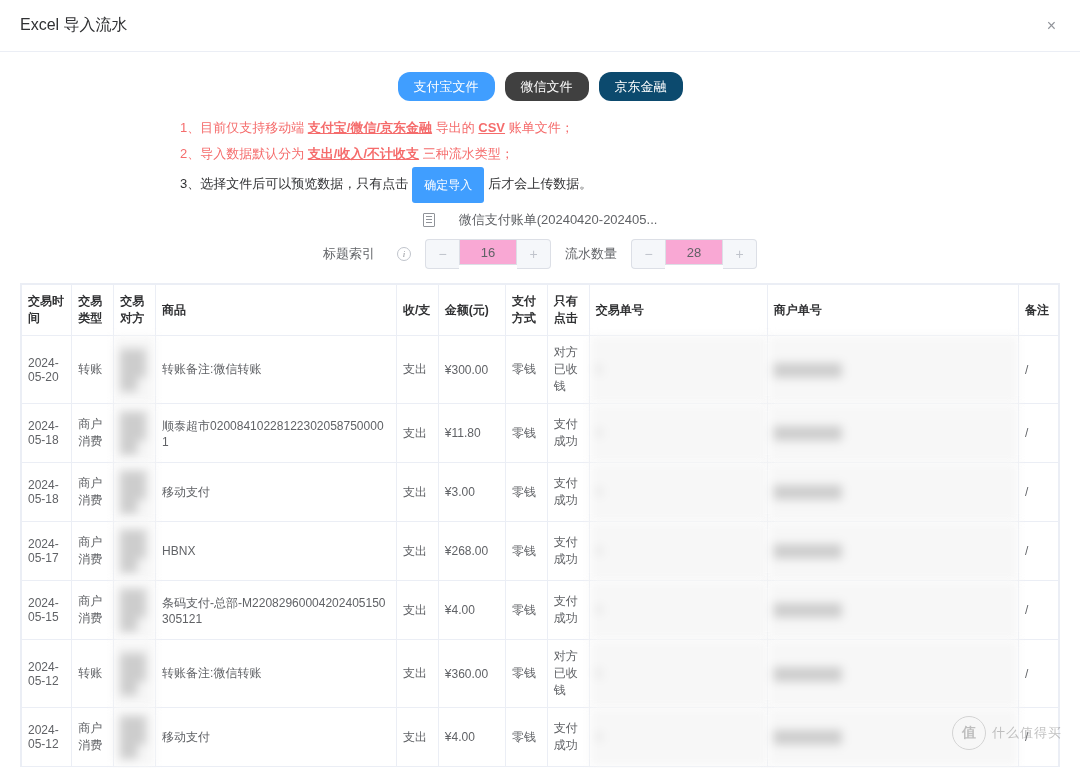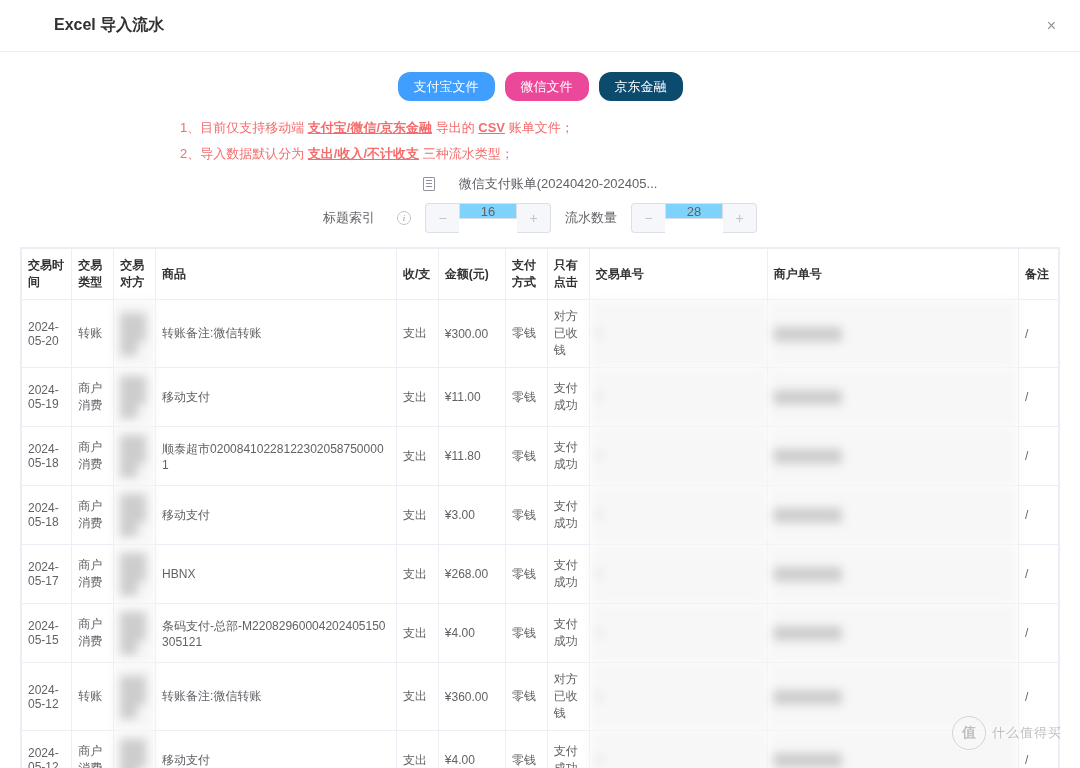--- a/index.html
+++ b/index.html
@@ -1,42 +1,42 @@
 <!DOCTYPE html>
 <html><head>
 <meta charset="utf-8">
 <style>
   * { box-sizing: border-box; margin: 0; padding: 0; }
   body { font-family: -apple-system, BlinkMacSystemFont, "Segoe UI", "PingFang SC", "Hiragino Sans GB", "Microsoft YaHei", sans-serif; font-size: 13px; color: #303133; background: #fff; }
   .modal { width: 1080px; height: 768px; background: #fff; overflow: hidden; position: relative; }
   .modal-header { padding: 15px 20px 15px 20px; border-bottom: 1px solid #ebeef5; display: flex; justify-content: space-between; align-items: center; }
-  .modal-title { font-size: 16px; color: #303133; font-weight: 700; margin-left: 34px; }
+  .modal-title { font-size: 16px; color: #303133; font-weight: 400; }
   .close-icon { color: #909399; font-size: 16px; cursor: pointer; line-height: 1; padding: 0 4px; }
   .modal-body { padding: 20px; }
   .btn-row { display: flex; justify-content: center; gap: 10px; margin-bottom: 14px; }
   .btn { display: inline-block; padding: 8px 16px; border-radius: 12px; color: #fff; font-size: 13px; border: none; cursor: pointer; line-height: 1; }
   .btn-blue { background: #409eff; }
-  .btn-green { background: #ec4899; }
+  .btn-green { background: #404040; }
   .btn-red { background: #0c4a6e; }
   .notes { width: 720px; margin: 0 auto 8px auto; }
   .note-line { font-size: 13px; color: #f56c6c; line-height: 2; }
   .note-line .bold { font-weight: 700; text-decoration: underline; }
   .note-line .black { color: #303133; }
   .inline-btn { display: inline-block; background: #409eff; color: #fff; padding: 6px 12px; border-radius: 3px; font-size: 12px; margin: 0 4px; vertical-align: middle; }
   .file-line { text-align: center; color: #606266; font-size: 13px; margin: 8px 0 10px 0; display: flex; justify-content: center; align-items: center; gap: 24px; }
   .file-icon { display: inline-block; width: 12px; height: 14px; border: 1px solid #909399; border-radius: 1px; position: relative; }
   .file-icon::before { content: ""; position: absolute; top: 2px; left: 2px; right: 2px; height: 1px; background: #909399; box-shadow: 0 3px 0 #909399, 0 6px 0 #909399; }
   .controls-row { display: flex; justify-content: center; align-items: center; gap: 14px; margin-bottom: 14px; font-size: 13px; color: #606266; }
   .ctrl-label { display: flex; align-items: center; gap: 22px; }
   .info-icon { display:inline-flex; width:14px; height:14px; border:1px solid #c0c4cc; border-radius:50%; align-items:center; justify-content:center; font-size:9px; color:#909399; font-style: italic; font-family: serif; }
   .stepper { display: flex; align-items: stretch; }
   .step-btn { width: 34px; height: 30px; background: #f5f7fa; border: 1px solid #dcdfe6; color: #c0c4cc; display: flex; align-items: center; justify-content: center; font-size: 14px; cursor: pointer; }
   .step-btn.left { border-radius: 4px 0 0 4px; border-right: none; }
   .step-btn.right { border-radius: 0 4px 4px 0; border-left: none; }
-  .step-val { width: 58px; height: 16px; border: 1px solid #dcdfe6; text-align: center; font-size: 13px; color: #606266; background:#7dd3fc; outline:none; }
+  .step-val { width: 58px; height: 26px; border: 1px solid #dcdfe6; text-align: center; font-size: 13px; color: #606266; background:#f9a8d4; outline:none; }
   .table-wrap { border: 1px solid #ebeef5; border-bottom: none; }
   table { width: 100%; border-collapse: collapse; table-layout: fixed; }
   th, td { border: 1px solid #ebeef5; padding: 8px 6px; font-size: 12px; text-align: left; vertical-align: middle; word-break: break-all; }
   th { background: #fff; color: #303133; font-weight: 700; }
   td { color: #606266; }
   .col-time { width: 48px; }
   .col-type { width: 40px; }
   .col-party { width: 40px; }
   .col-goods { width: 230px; }
   .col-dir { width: 40px; }
@@ -67,20 +67,23 @@
       <button class="btn btn-green">微信文件</button>
       <button class="btn btn-red">京东金融</button>
     </div>
 
     <div class="notes">
       <div class="note-line">
         <span>1、目前仅支持移动端 </span><span class="bold">支付宝/微信/京东金融</span><span> 导出的 </span><span class="bold">CSV</span><span> 账单文件；</span>
       </div>
       <div class="note-line">
         <span>2、导入数据默认分为 </span><span class="bold">支出/收入/不计收支</span><span> 三种流水类型；</span>
+      </div>
+      <div class="note-line">
+        <span class="black">3、选择文件后可以预览数据，只有点击</span><span class="inline-btn">确定导入</span><span class="black">后才会上传数据。</span>
       </div>
     </div>
 
     <div class="file-line">
       <span class="file-icon"></span>
       <span>微信支付账单(20240420-202405...</span>
     </div>
 
     <div class="controls-row">
       <span class="ctrl-label">
@@ -138,33 +141,20 @@
               <td>转账备注:微信转账</td>
               <td>支出</td>
               <td>¥300.00</td>
               <td>零钱</td>
               <td>对方已收钱</td>
               <td class="blur-cell">5</td>
               <td class="blur-cell">████████</td>
               <td>/</td>
             </tr>
             <tr>
-              <td>2024-05-19</td>
-              <td>商户消费</td>
-              <td class="blur-cell">████████</td>
-              <td>移动支付</td>
-              <td>支出</td>
-              <td>¥11.00</td>
-              <td>零钱</td>
-              <td>支付成功</td>
-              <td class="blur-cell">4</td>
-              <td class="blur-cell">████████</td>
-              <td>/</td>
-            </tr>
-            <tr>
               <td>2024-05-18</td>
               <td>商户消费</td>
               <td class="blur-cell">████████</td>
               <td>顺泰超市020084102281223020587500001</td>
               <td>支出</td>
               <td>¥11.80</td>
               <td>零钱</td>
               <td>支付成功</td>
               <td class="blur-cell">4</td>
               <td class="blur-cell">████████</td>

